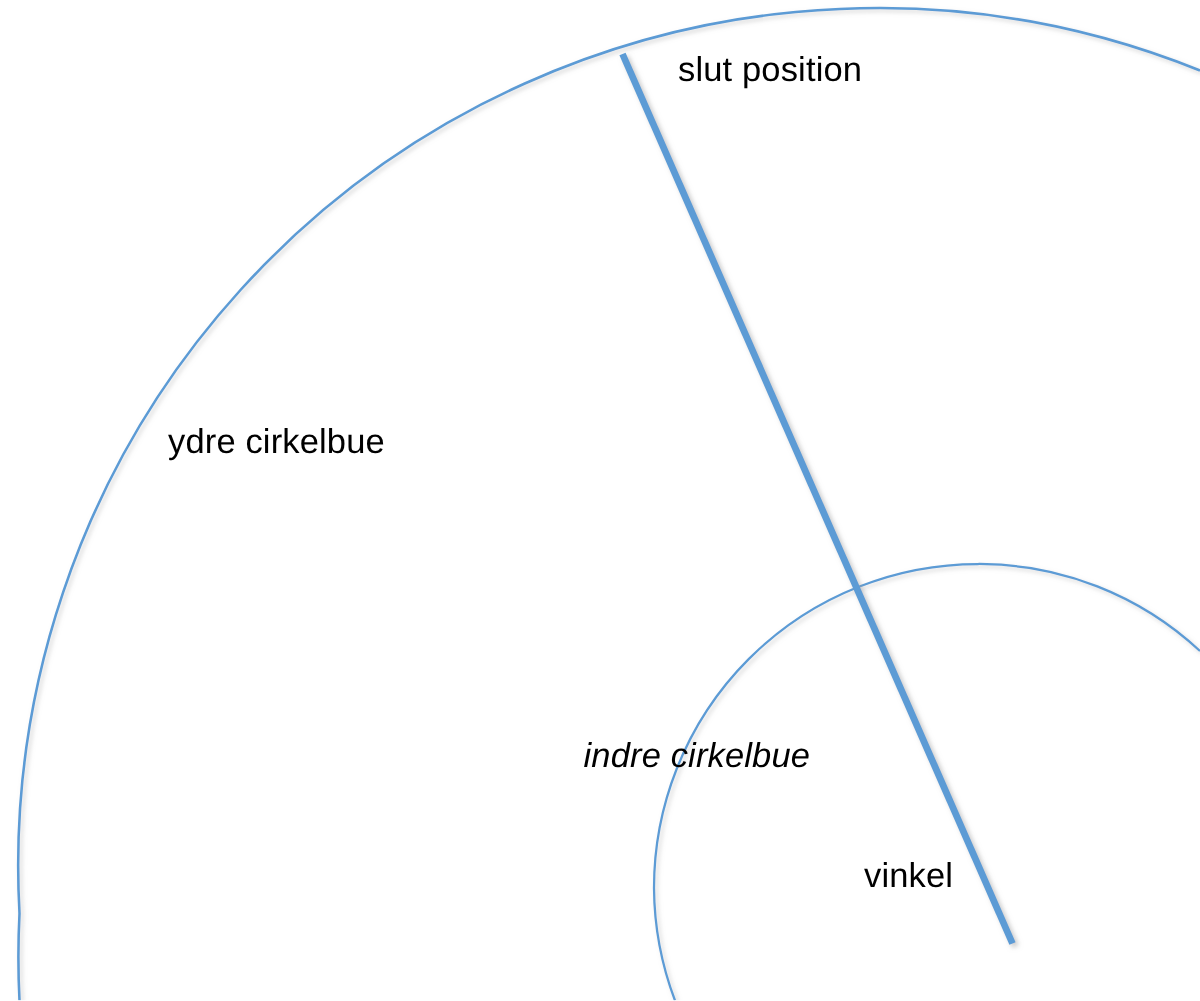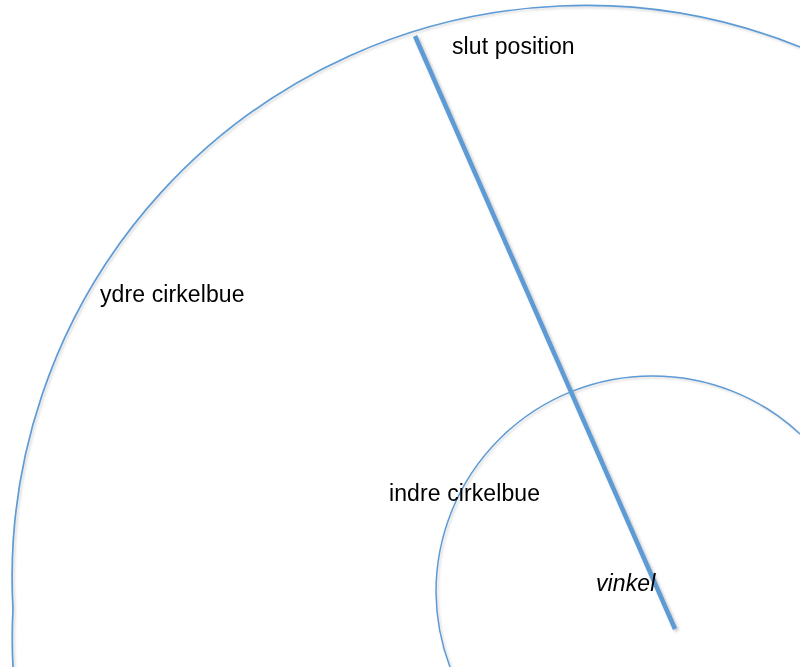--- a/index.html
+++ b/index.html
@@ -26,24 +26,24 @@
   .label {
     position: absolute;
     color: #000000;
     font-family: "Liberation Sans", sans-serif;
     font-size: 23px;
     line-height: 27px;
     white-space: nowrap;
     letter-spacing: 0.1px;
   }
   .lbl-slut-position   { left: 452px; top: 33px; }
-  .lbl-ydre-cirkelbue  { left: 100px; top: 281px; }
-  .lbl-indre-cirkelbue { left: 389px; top: 480px; }
+  .lbl-ydre-cirkelbue  { left: 112px; top: 281px; }
+  .lbl-indre-cirkelbue { left: 389px; top: 490px; font-style: italic; }
   .lbl-indre-radius    { left: 653px; top: 505px; }
-  .lbl-vinkel          { left: 596px; top: 570px; font-style: italic; }
+  .lbl-vinkel          { left: 576px; top: 570px; }
   .lbl-start-position  { left: 26px;  top: 626px; }
 </style>
 </head>
 <body>
 
 <div id="diagram-root">
 
   <svg id="diagram-svg" viewBox="0 0 800 667" xmlns="http://www.w3.org/2000/svg">
     <defs>
       <filter id="softshadow" x="-20%" y="-20%" width="160%" height="160%">

